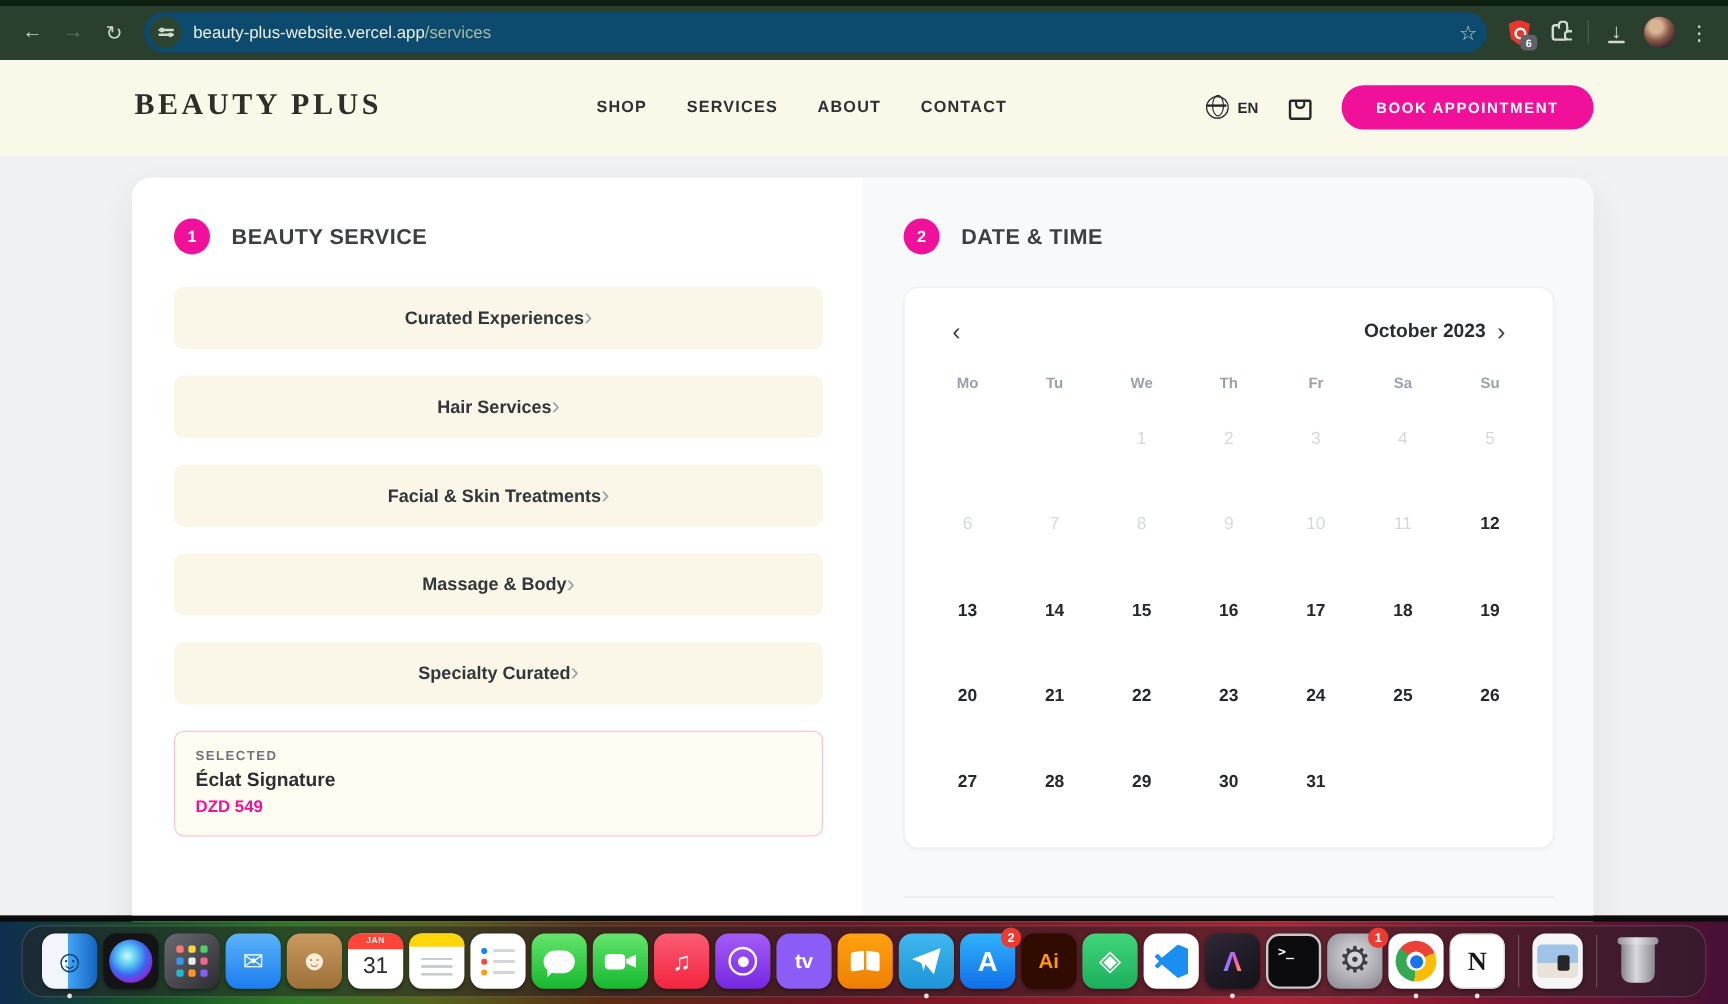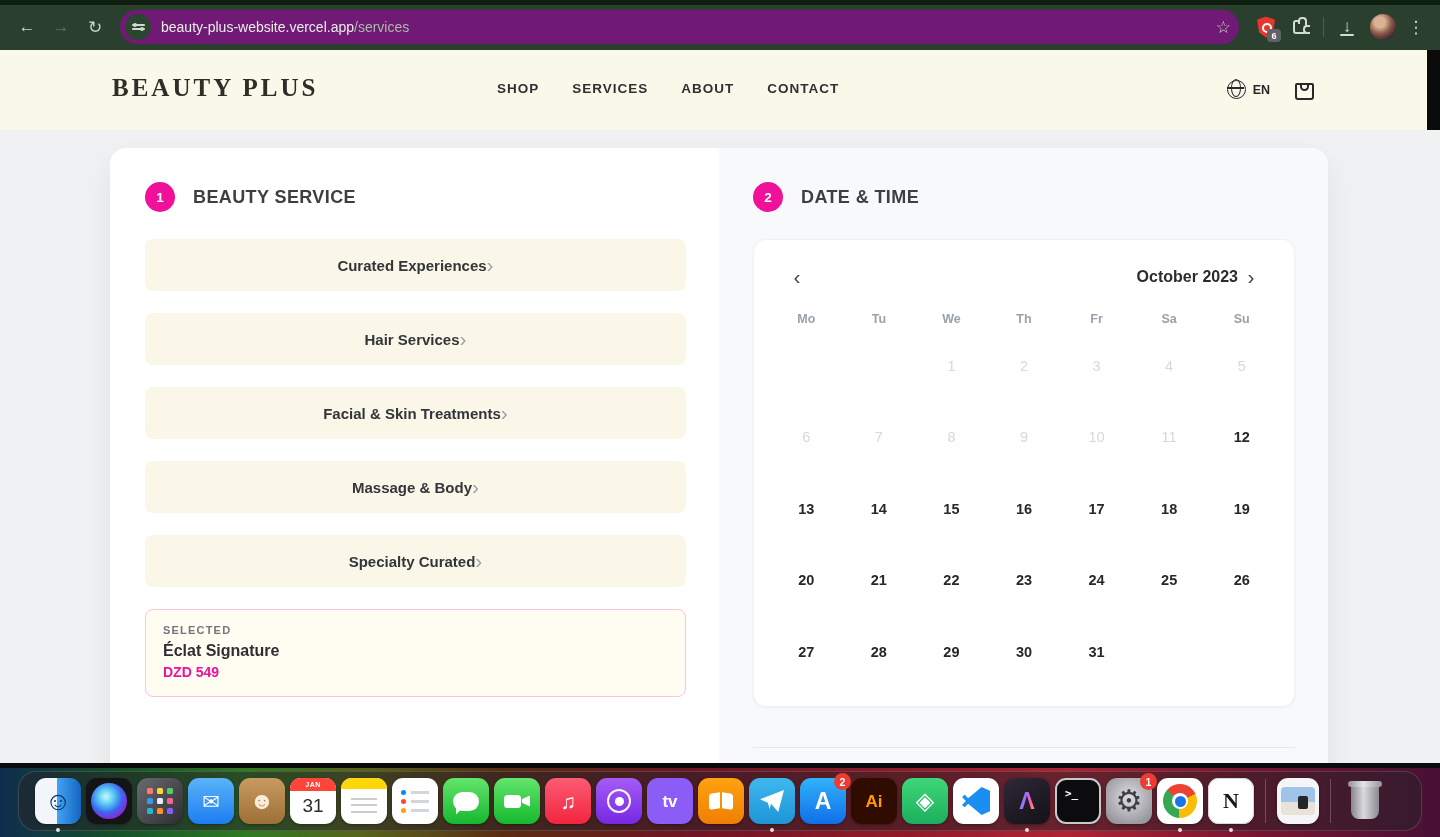--- a/index.html
+++ b/index.html
@@ -5,21 +5,21 @@
   *{margin:0;padding:0;box-sizing:border-box}
   html,body{width:1440px;height:837px;overflow:hidden}
   body{font-family:"Liberation Sans",sans-serif;background:#0b0b0b}
   .screen{position:relative;width:1440px;height:837px;overflow:hidden}
 
   
   .toolbar{position:absolute;top:0;left:0;right:0;height:50px;background:#2B3F2E;display:flex;align-items:center;padding:8px 10px 4px 10px}
   .toolbar::before{content:"";position:absolute;top:0;left:0;right:0;height:5px;background:#0E1F12}
   .tb-btn{width:34px;height:34px;display:flex;align-items:center;justify-content:center;font-size:17px;color:#C9D6C9;border-radius:50%;flex:none}
   .tb-btn.dim{color:#5E7561}
-  .url-bar{flex:1;height:34px;margin:0 10px 0 8px;background:#701a75;border-radius:17px;display:flex;align-items:center;padding:0 8px 0 5px;color:#E9EFE8;font-size:14px}
+  .url-bar{flex:1;height:34px;margin:0 10px 0 8px;background:#0c4a6e;border-radius:17px;display:flex;align-items:center;padding:0 8px 0 5px;color:#E9EFE8;font-size:14px}
   .tune-wrap{width:26px;height:26px;border-radius:50%;background:#2C4530;display:flex;flex-direction:column;justify-content:center;align-items:center;margin-right:10px;flex:none}
   .tune{width:13px}
   .tune i{display:block;height:1.8px;background:#CFDCCF;border-radius:1px;margin:1.6px 0;position:relative}
   .tune i::after{content:"";width:4px;height:4px;border-radius:50%;background:#CFDCCF;position:absolute;top:-1.1px}
   .tune i:first-child::after{left:1px}
   .tune i:last-child::after{right:1px}
   .url-text{flex:1;white-space:nowrap;overflow:hidden}
   .url-path{color:#A9BCA9}
   .star{font-size:17px;color:#C9D6C9;margin-left:8px}
   .shield{position:relative;width:34px;height:34px;display:flex;align-items:center;justify-content:center;flex:none}
@@ -30,21 +30,21 @@
   .puzzle .pz{width:14px;height:14px;border:2px solid #CFDCCF;border-radius:3px;position:relative}
   .puzzle .pz::before{content:"";position:absolute;top:-5px;left:3px;width:5px;height:5px;border:2px solid #CFDCCF;border-bottom:none;border-radius:4px 4px 0 0;background:#2B3F2E}
   .puzzle .pz::after{content:"";position:absolute;right:-5px;top:3px;width:5px;height:5px;border:2px solid #CFDCCF;border-right:none;border-radius:4px 0 0 4px;background:#2B3F2E}
   .tb-sep{width:1px;height:20px;background:#4A5F4C;margin:0 6px;flex:none}
   .download{position:relative;width:34px;height:34px;display:flex;align-items:center;justify-content:center;color:#CFDCCF;font-size:17px;font-weight:700;flex:none}
   .download::after{content:"";position:absolute;bottom:8px;left:10px;right:10px;height:2px;background:#CFDCCF;border-radius:1px}
   .avatar{width:26px;height:26px;border-radius:50%;margin:0 6px;background:radial-gradient(circle at 38% 32%,#d8b394 22%,#8a5a48 48%,#3a2434 78%,#201826 100%);flex:none}
   .kebab{width:28px;height:34px;display:flex;align-items:center;justify-content:center;color:#CFDCCF;font-size:17px;flex:none}
 
   
-  .site-header{position:absolute;top:50px;left:0;right:13px;height:85px;background:#FAF8E9;border-bottom:1px solid #EDEADB}
+  .site-header{position:absolute;top:50px;left:0;right:0;height:85px;background:#FAF8E9;border-bottom:1px solid #EDEADB}
   .logo{position:absolute;left:112px;top:24px;font-family:"Liberation Serif",serif;font-size:25px;font-weight:700;letter-spacing:3px;color:#2E2D28}
   .nav{position:absolute;left:497px;top:31px;display:flex;gap:33px}
   .nav-item{font-size:13.5px;font-weight:600;letter-spacing:1px;color:#2F3033;cursor:pointer}
   .hdr-right{position:absolute;right:112px;top:0;height:79px;display:flex;align-items:center;gap:24px}
   .lang{display:flex;align-items:center;gap:7px;color:#26282C;font-size:12.5px;font-weight:700}
   .globe{width:19px;height:19px;border:1.8px solid #26282C;border-radius:50%;position:relative;flex:none}
   .globe::before{content:"";position:absolute;left:3.5px;top:-1.8px;width:8px;height:15.5px;border:1.8px solid #26282C;border-radius:50%}
   .globe::after{content:"";position:absolute;left:-1px;top:6.4px;width:17px;height:1.8px;background:#26282C}
   .bag{width:21px;height:22px;position:relative}
   .bag .bg-body{position:absolute;left:1px;top:4px;width:19px;height:17px;border:2px solid #26282C;border-radius:2px 2px 3px 3px}
@@ -168,20 +168,21 @@
       </div>
     <div class="hdr-right">
       <span class="lang">
           <span class="globe"></span>
           <span>EN</span>
         </span>
       <span class="bag">
           <span class="bg-body"></span>
           <span class="bg-handle"></span>
         </span>
+      <button class="cta-btn">BOOK APPOINTMENT</button>
     </div>
   </div>
 
   <div class="main">
     <div class="booking-card">
 
       <section class="panel-left">
         <div class="step-row">
           <span class="step-circle">1</span>
           <span class="step-title">BEAUTY SERVICE</span>

